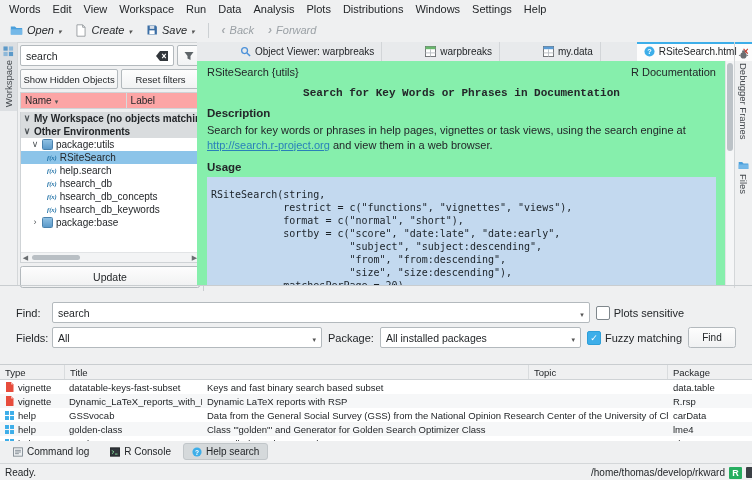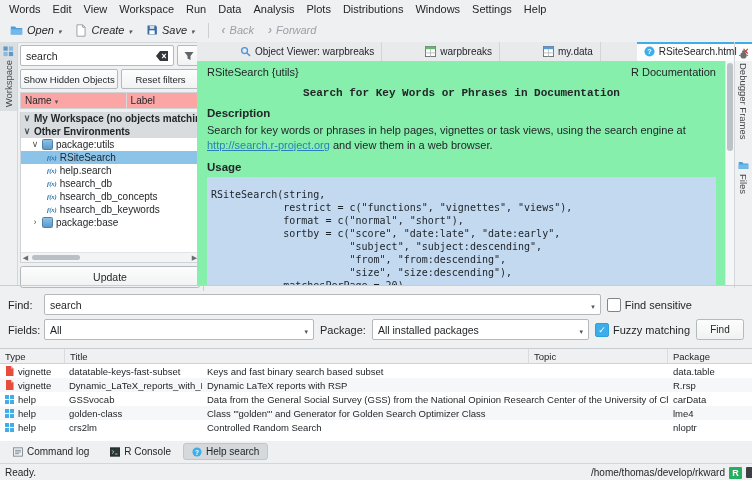--- a/index.html
+++ b/index.html
@@ -65,21 +65,21 @@
   .help-content{position:absolute;left:0;top:0;right:9px;bottom:0;padding:5px 10px 0 10px;overflow:hidden;}
   .doc-top{display:flex;justify-content:space-between;font-size:11px;}
   .doc-heading{text-align:center;font-family:"Liberation Mono",monospace;font-weight:bold;font-size:11px;margin:9px 0 4px;}
   .sec-heading{font-weight:bold;font-size:11.5px;margin:8px 0 4px;}
   .desc{line-height:1.35;font-size:11px;}
   .doc-link{color:#2980b9;text-decoration:underline;}
   .usage-pre{margin-top:3px;background:#c3d9ef;font-family:"DejaVu Sans Mono",monospace;font-size:10px;line-height:13px;padding:11px 4px;white-space:pre;color:#1b2228;}
 
   
   .search-panel{position:absolute;left:0;top:285px;width:752px;height:155px;border-top:1px solid #c9cdd0;display:flex;flex-direction:column;}
-  .find-area{padding:8px;display:flex;flex-direction:column;gap:4px;}
+  .find-area{padding:16px;display:flex;flex-direction:column;gap:4px;}
   .find-row{display:flex;align-items:center;gap:6px;}
   .flabel{width:30px;flex:0 0 auto;}
   .combo{background:#fff;border:1px solid #b3b9bd;border-radius:2px;height:19px;display:flex;align-items:center;padding:0 5px;font-size:10.5px;gap:4px;}
   .combo .cval{flex:1;white-space:nowrap;overflow:hidden;}
   .flex1{flex:1;}
   .w258{width:258px;flex:0 0 auto;}
   .checkbox{display:flex;align-items:center;gap:4px;flex:0 0 auto;}
   .cbox{width:12px;height:12px;border:1px solid #7f878c;border-radius:2px;background:#fff;display:flex;align-items:center;justify-content:center;}
   .checkbox.checked .cbox{background:#3daee9;border-color:#2e9fd9;color:#fff;font-size:9px;}
   .checkbox.checked .cbox::before{content:"✓";}
@@ -371,21 +371,21 @@
   <div class="search-panel">
     <div class="find-area">
       <div class="find-row">
         <span class="flabel">Find:</span>
         <div class="combo flex1">
           <span class="cval">search</span>
           <span class="arr"></span>
         </div>
         <label class="checkbox">
           <span class="cbox"></span>
-          <span>Find sensitive</span>
+          <span>Plots sensitive</span>
         </label>
         <div class="btn-slot"></div>
       </div>
       <div class="find-row">
         <span class="flabel">Fields:</span>
         <div class="combo w258">
           <span class="cval">All</span>
           <span class="arr"></span>
         </div>
         <span>Package:</span>

